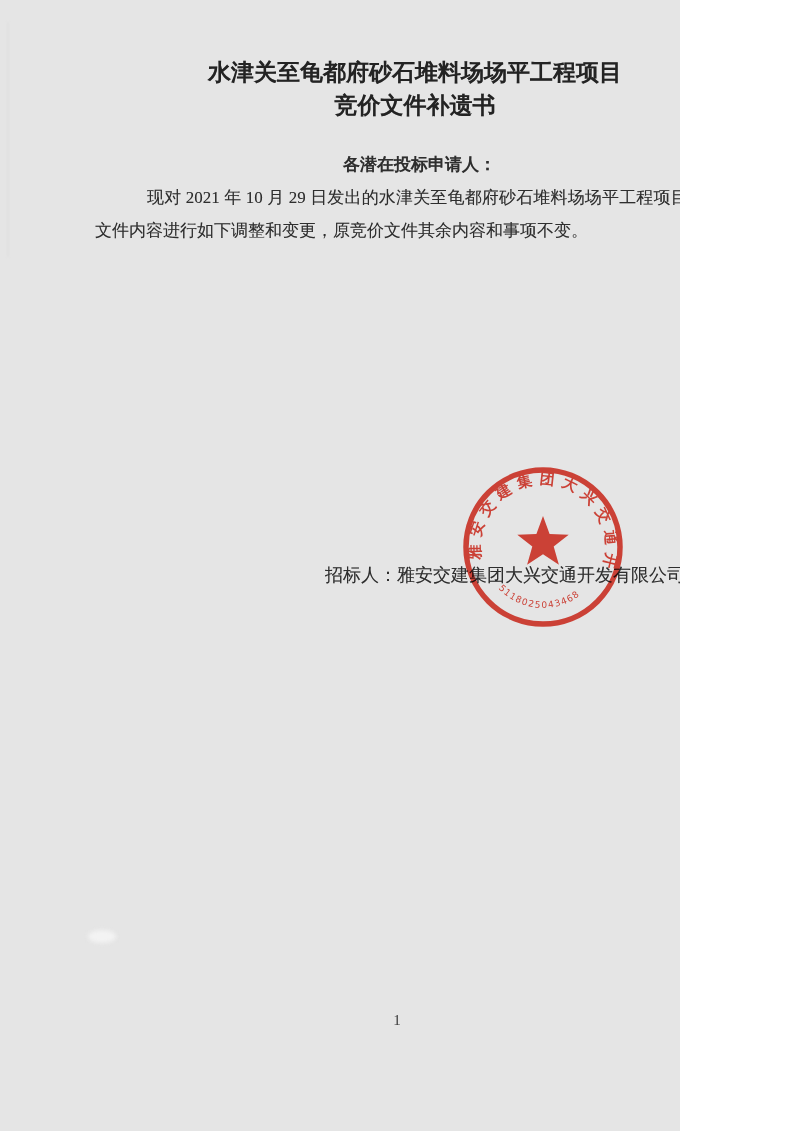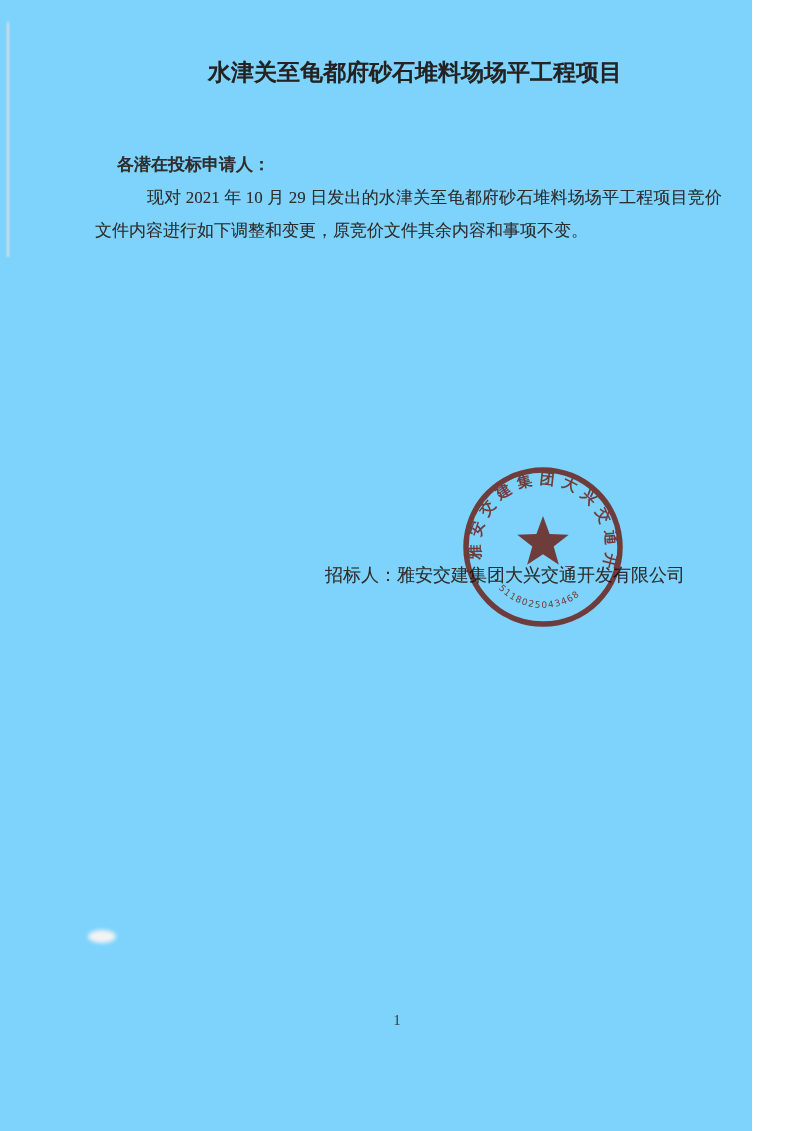--- a/index.html
+++ b/index.html
@@ -2,23 +2,23 @@
 <html><head>
 <meta charset="utf-8">
 <style>
   html, body {
     margin: 0;
     padding: 0;
     background: #ffffff;
   }
   .page {
     position: relative;
-    width: 752px;
+    width: 680px;
     height: 1131px;
-    background: #7dd3fc;
+    background: #e5e5e5;
     overflow: hidden;
     font-family: "Liberation Serif", "DejaVu Serif", serif;
     color: #2d2d2d;
   }
   
   .scan-edge-line {
     position: absolute;
     left: 7px;
     top: 22px;
     width: 2px;
@@ -55,21 +55,21 @@
     width: 627px;
     font-size: 17px;
     line-height: 32.8px;
     text-align: justify;
     color: #2e2e2e;
     text-shadow: 0 0 0.5px rgba(70,70,70,0.4);
   }
   .salutation {
     font-weight: bold;
     padding-left: 22px;
-    text-align: left;
+    text-align: center;
   }
   .para {
     margin: 0;
     text-indent: 52px;
   }
   .signature-block {
     position: absolute;
     top: 539px;
     left: 325px;
     width: 420px;
@@ -108,20 +108,21 @@
 </head>
 <body>
 
 <div class="page">
 
   <div class="scan-edge-line"></div>
   <div class="scan-smudge"></div>
 
   <div class="title-block">
     <div>水津关至龟都府砂石堆料场场平工程项目</div>
+    <div>竞价文件补遗书</div>
   </div>
 
   <div class="body-block">
     <div class="salutation">各潜在投标申请人：</div>
     <p class="para">现对 2021 年 10 月 29 日发出的水津关至龟都府砂石堆料场场平工程项目竞价文件内容进行如下调整和变更，原竞价文件其余内容和事项不变。</p>
   </div>
 
   <div class="signature-block">
     <div class="signature-line">
       <span>招标人：</span><span>雅安交建集团大兴交通开发有限公司</span>

